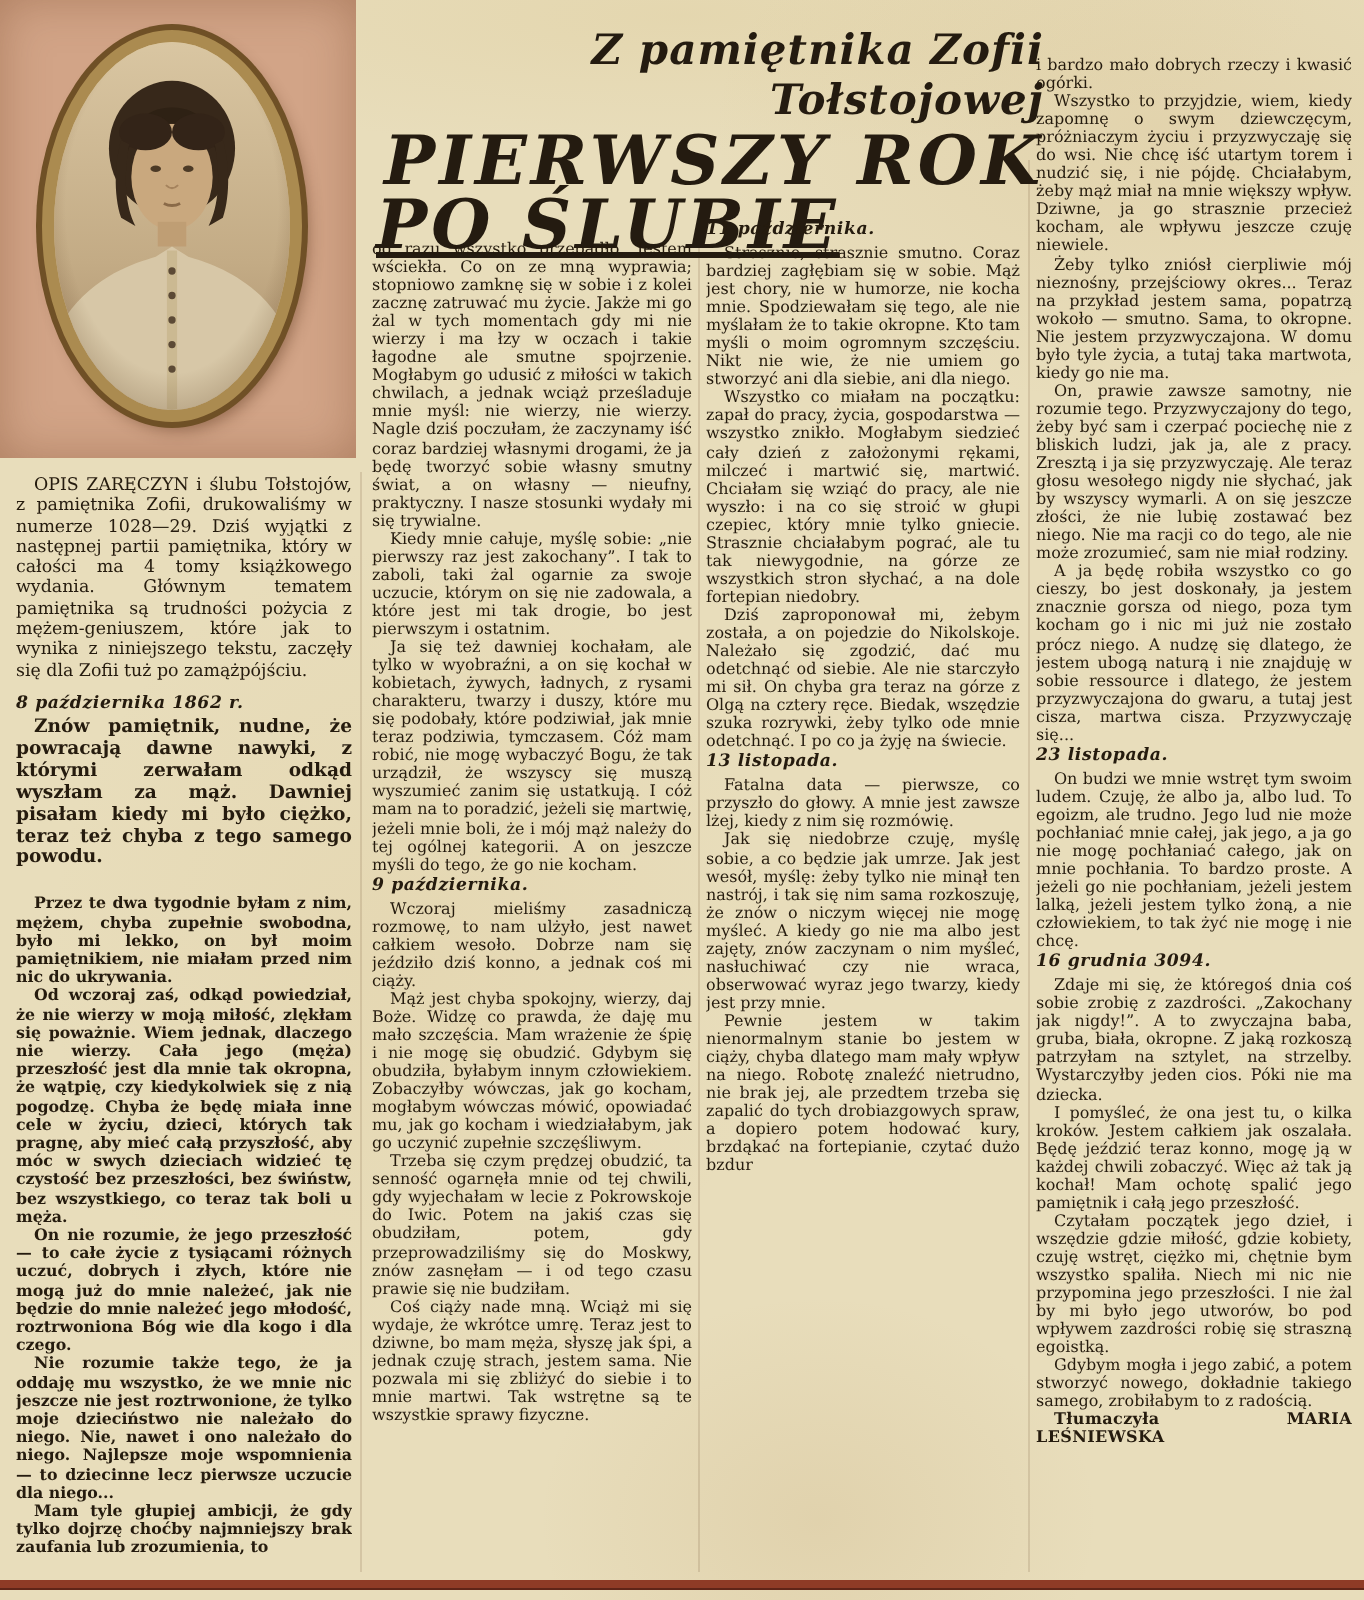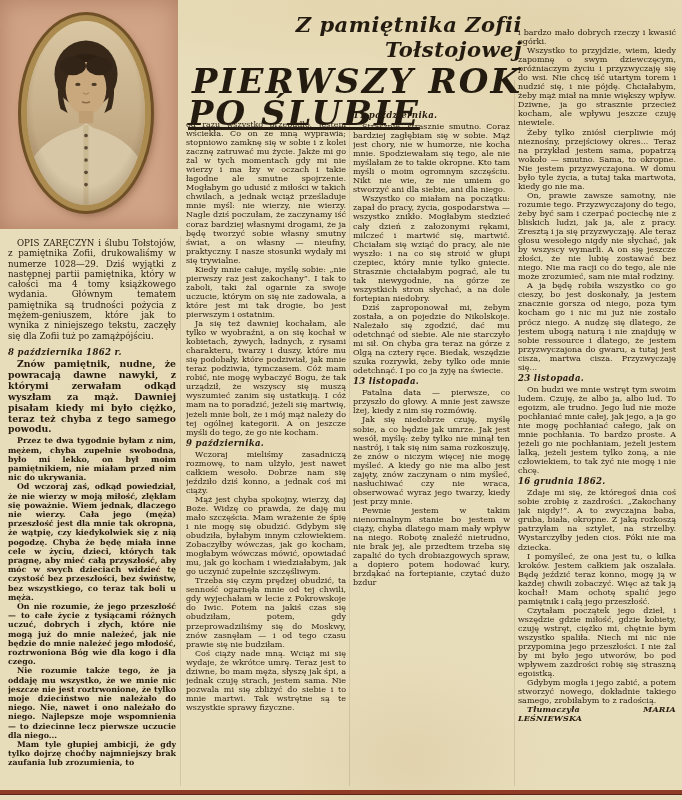--- a/index.html
+++ b/index.html
@@ -66,28 +66,28 @@
   
   .col{position:absolute;text-align:justify;overflow:hidden;}
   .col p{margin:0;text-indent:9px;}
   .col p.noind{text-indent:0;}
   .date{
     margin:1px 0 2px;font-size:8.6px;font-weight:bold;font-style:italic;
     letter-spacing:.3px;
   }
   .col1{left:8px;top:238px;width:168px;height:552px;}
   .col1 .intro{font-weight:normal;font-size:8.7px;line-height:10.3px;margin-bottom:6px;}
-  .col1 .lead{font-weight:bold;font-size:9.3px;line-height:10.9px;margin-bottom:1px;}
+  .col1 .lead{font-weight:bold;font-size:9.3px;line-height:10.9px;margin-bottom:12px;}
   .col1 p.sm{font-size:7.9px;line-height:9.2px;font-weight:bold;}
   .col2{left:186px;top:120px;width:160px;height:674px;}
   .col3{left:353px;top:110px;width:157px;height:684px;}
   .col4{left:518px;top:28px;width:158px;height:766px;}
   .col2 p,.col3 p,.col4 p{font-size:8px;line-height:9.05px;}
   .credit{
-    margin-top:2px;font-size:8px;font-weight:bold;font-style:italic;
+    margin-top:2px;font-size:8px;font-weight:bold;
     text-indent:0;letter-spacing:.2px;
   }
   .bottom-rule{
     position:absolute;left:0;top:790px;width:682px;height:5px;
     background:#8f3b26;box-shadow:inset 0 -1px 0 #5f2417;
   }
 </style>
 </head>
 <body>
 
@@ -186,21 +186,21 @@
   </div>
 
   <div class="col col4">
     <p class="noind">i bardzo mało dobrych rzeczy i kwasić ogórki.</p>
     <p>Wszystko to przyjdzie, wiem, kiedy zapomnę o swym dziewczęcym, próżniaczym życiu i przyzwyczaję się do wsi. Nie chcę iść utartym torem i nudzić się, i nie pójdę. Chciałabym, żeby mąż miał na mnie większy wpływ. Dziwne, ja go strasznie przecież kocham, ale wpływu jeszcze czuję niewiele.</p>
     <p>Żeby tylko zniósł cierpliwie mój nieznośny, przejściowy okres... Teraz na przykład jestem sama, popatrzą wokoło — smutno. Sama, to okropne. Nie jestem przyzwyczajona. W domu było tyle życia, a tutaj taka martwota, kiedy go nie ma.</p>
     <p>On, prawie zawsze samotny, nie rozumie tego. Przyzwyczajony do tego, żeby być sam i czerpać pociechę nie z bliskich ludzi, jak ja, ale z pracy. Zresztą i ja się przyzwyczaję. Ale teraz głosu wesołego nigdy nie słychać, jak by wszyscy wymarli. A on się jeszcze złości, że nie lubię zostawać bez niego. Nie ma racji co do tego, ale nie może zrozumieć, sam nie miał rodziny.</p>
     <p>A ja będę robiła wszystko co go cieszy, bo jest doskonały, ja jestem znacznie gorsza od niego, poza tym kocham go i nic mi już nie zostało prócz niego. A nudzę się dlatego, że jestem ubogą naturą i nie znajduję w sobie ressource i dlatego, że jestem przyzwyczajona do gwaru, a tutaj jest cisza, martwa cisza. Przyzwyczaję się...</p>
     <h3 class="date">23 listopada.</h3>
     <p>On budzi we mnie wstręt tym swoim ludem. Czuję, że albo ja, albo lud. To egoizm, ale trudno. Jego lud nie może pochłaniać mnie całej, jak jego, a ja go nie mogę pochłaniać całego, jak on mnie pochłania. To bardzo proste. A jeżeli go nie pochłaniam, jeżeli jestem lalką, jeżeli jestem tylko żoną, a nie człowiekiem, to tak żyć nie mogę i nie chcę.</p>
-    <h3 class="date">16 grudnia 1862.</h3>
+    <h3 class="date">16 grudnia 3094.</h3>
     <p>Zdaje mi się, że któregoś dnia coś sobie zrobię z zazdrości. „Zakochany jak nigdy!”. A to zwyczajna baba, gruba, biała, okropne. Z jaką rozkoszą patrzyłam na sztylet, na strzelby. Wystarczyłby jeden cios. Póki nie ma dziecka.</p>
     <p>I pomyśleć, że ona jest tu, o kilka kroków. Jestem całkiem jak oszalała. Będę jeździć teraz konno, mogę ją w każdej chwili zobaczyć. Więc aż tak ją kochał! Mam ochotę spalić jego pamiętnik i całą jego przeszłość.</p>
     <p>Czytałam początek jego dzieł, i wszędzie gdzie miłość, gdzie kobiety, czuję wstręt, ciężko mi, chętnie bym wszystko spaliła. Niech mi nic nie przypomina jego przeszłości. I nie żal by mi było jego utworów, bo pod wpływem zazdrości robię się straszną egoistką.</p>
     <p>Gdybym mogła i jego zabić, a potem stworzyć nowego, dokładnie takiego samego, zrobiłabym to z radością.</p>
     <p class="credit">Tłumaczyła MARIA LEŚNIEWSKA</p>
   </div>
 
   <div class="bottom-rule"></div>
 </div>
 

